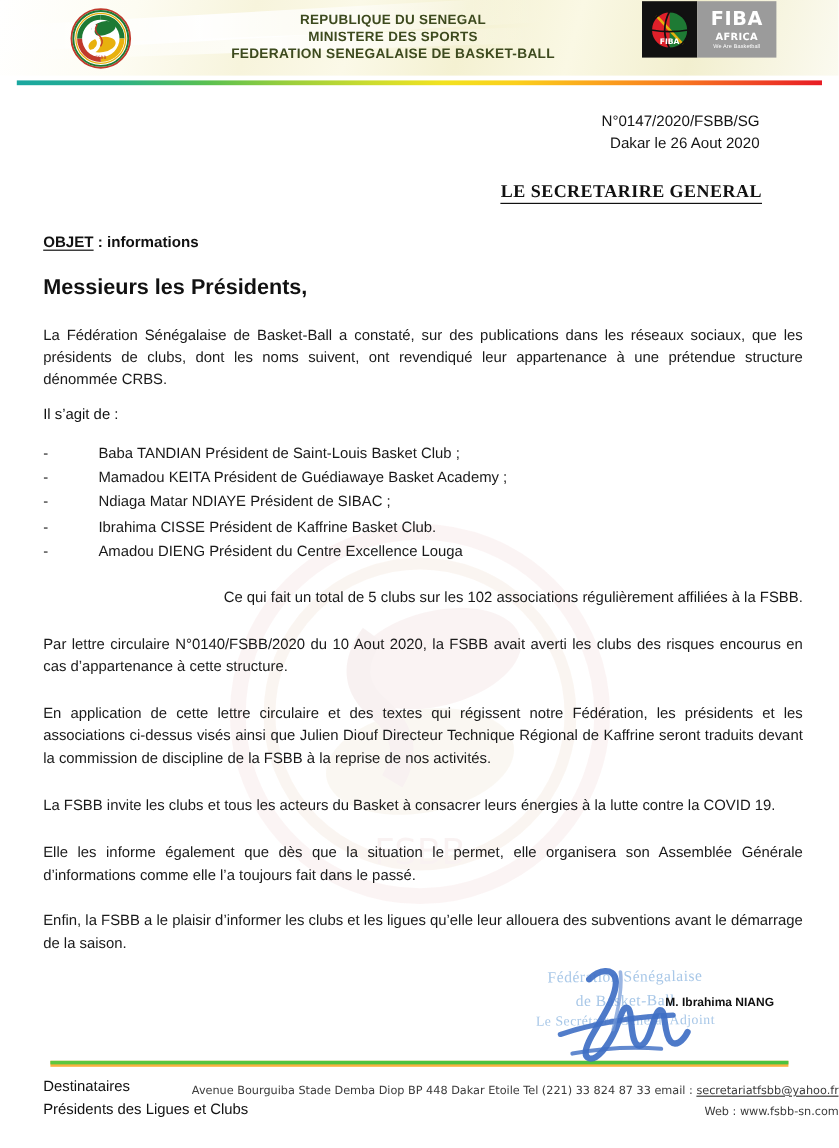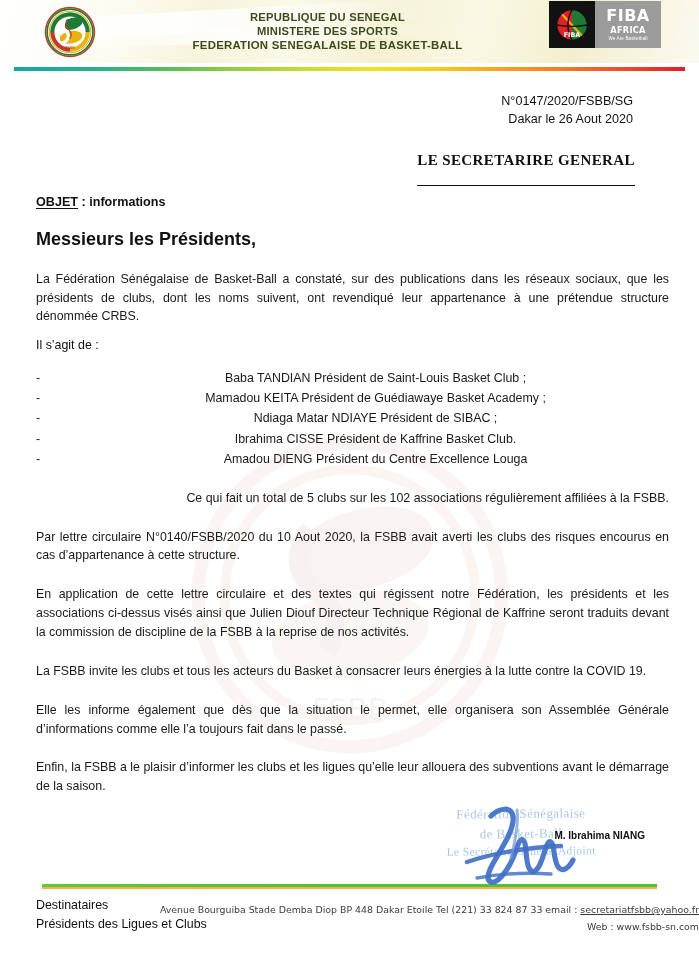--- a/index.html
+++ b/index.html
@@ -63,21 +63,21 @@
     transform: rotate(-2deg);
     pointer-events: none;
   }
 
   .header-inner {
     position: relative;
     z-index: 3;
     display: flex;
     align-items: center;
     height: 63px;
-    padding: 0 14px;
+    padding: 0 28px;
     box-sizing: border-box;
   }
 
   
   .emblem {
     width: 52px;
     height: 52px;
     margin-left: 30px;
     flex: 0 0 auto;
     position: relative;
@@ -195,21 +195,21 @@
     margin-top: 22px;
     text-align: right;
     padding-right: 34px;
   }
   .title-general span {
     font-family: "Liberation Serif", serif;
     font-size: 15px;
     font-weight: bold;
     letter-spacing: .4px;
     border-bottom: 1.4px solid #111;
-    padding-bottom: 17px;
+    padding-bottom: 1px;
   }
 
   .objet {
     margin-top: 26px;
     font-size: 12.6px;
     font-weight: bold;
   }
   .objet .objet-label {
     text-decoration: underline;
     text-underline-offset: 2px;
@@ -243,21 +243,21 @@
   ul.names li {
     display: flex;
     font-size: 12.4px;
     line-height: 1.62;
     color: #1a1a1a;
   }
   ul.names li .dash {
     width: 46px;
     flex: 0 0 auto;
   }
-  ul.names li .nm { flex: 1 1 auto; text-align: center; }
+  ul.names li .nm { flex: 1 1 auto; }
 
   
   .sign-zone {
     position: relative;
     height: 92px;
     margin-top: 6px;
   }
   .stamp {
     position: absolute;
     right: 46px;

